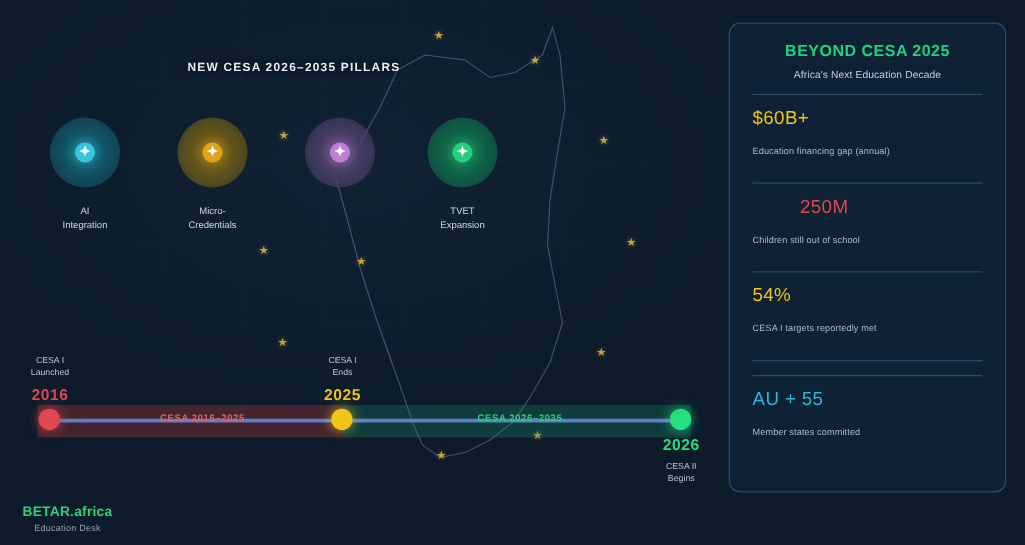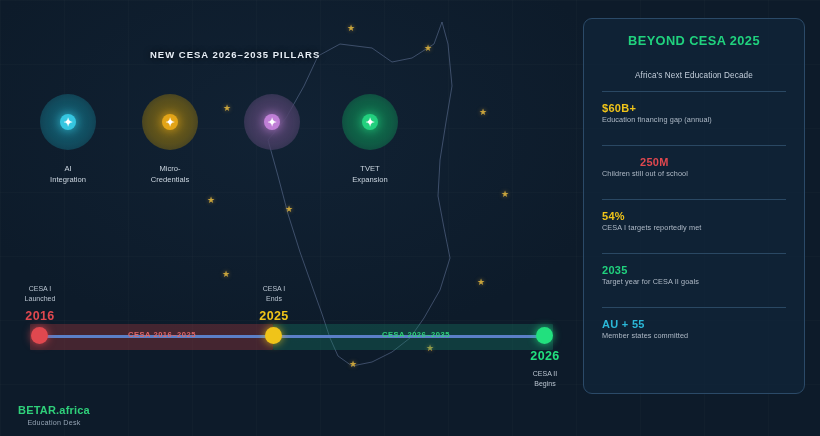--- a/index.html
+++ b/index.html
@@ -88,26 +88,26 @@
     border: 1px solid #2b4a68;
     border-radius: 9px;
     padding: 14px 18px 0 18px;
   }
   #panel-title {
     text-align: center; font-size: 12.8px; font-weight: bold;
     color: #20d27e; letter-spacing: .4px;
   }
   #panel-sub {
     text-align: center; font-size: 8.2px; color: #c3cedb;
-    margin-top: 23px; letter-spacing: .1px;
+    margin-top: 7px; letter-spacing: .1px;
   }
   .panel-rule { height: 1px; background: #2a4863; margin: 11px 0 0 0; }
   .stat { padding-top: 10px; padding-bottom: 10px; }
-  .stat-value { font-size: 11px; font-weight: bold; letter-spacing: .3px; }
-  .stat-label { font-size: 7.3px; color: #aeb9c6; margin-top: 1px; letter-spacing: .1px; }
+  .stat-value { font-size: 15px; font-weight: normal; letter-spacing: .3px; }
+  .stat-label { font-size: 7.3px; color: #aeb9c6; margin-top: 13px; letter-spacing: .1px; }
 </style>
 </head>
 <body>
 
 <div id="stage">
 
   <svg id="mapsvg" viewBox="0 0 820 436">
     <polyline points="268,140 286,118 304,86 318,56 340,44 372,48 392,62 412,58 434,44 442,22
                       448,44 452,86 446,122 440,160 438,196 444,228 450,258 440,290 424,318
                       410,338 392,352 372,362 352,366 338,356 330,338 322,314 312,286 300,252
@@ -210,24 +210,20 @@
         <div class="stat">
           <div class="stat-value" style="color: rgb(224, 72, 79); margin-left: 38px;">250M</div>
           <div class="stat-label">Children still out of school</div>
         </div>
         <div class="panel-rule"></div>
         <div class="stat">
           <div class="stat-value" style="color: rgb(240, 196, 25);">54%</div>
           <div class="stat-label">CESA I targets reportedly met</div>
         </div>
         <div class="panel-rule"></div>
-        <div class="stat">
-          <div class="stat-value" style="color: rgb(32, 210, 126);">2035</div>
-          <div class="stat-label">Target year for CESA II goals</div>
-        </div>
         <div class="panel-rule"></div>
         <div class="stat">
           <div class="stat-value" style="color: rgb(43, 184, 216);">AU + 55</div>
           <div class="stat-label">Member states committed</div>
         </div>
       </div>
   </div>
 
 </div>
 

